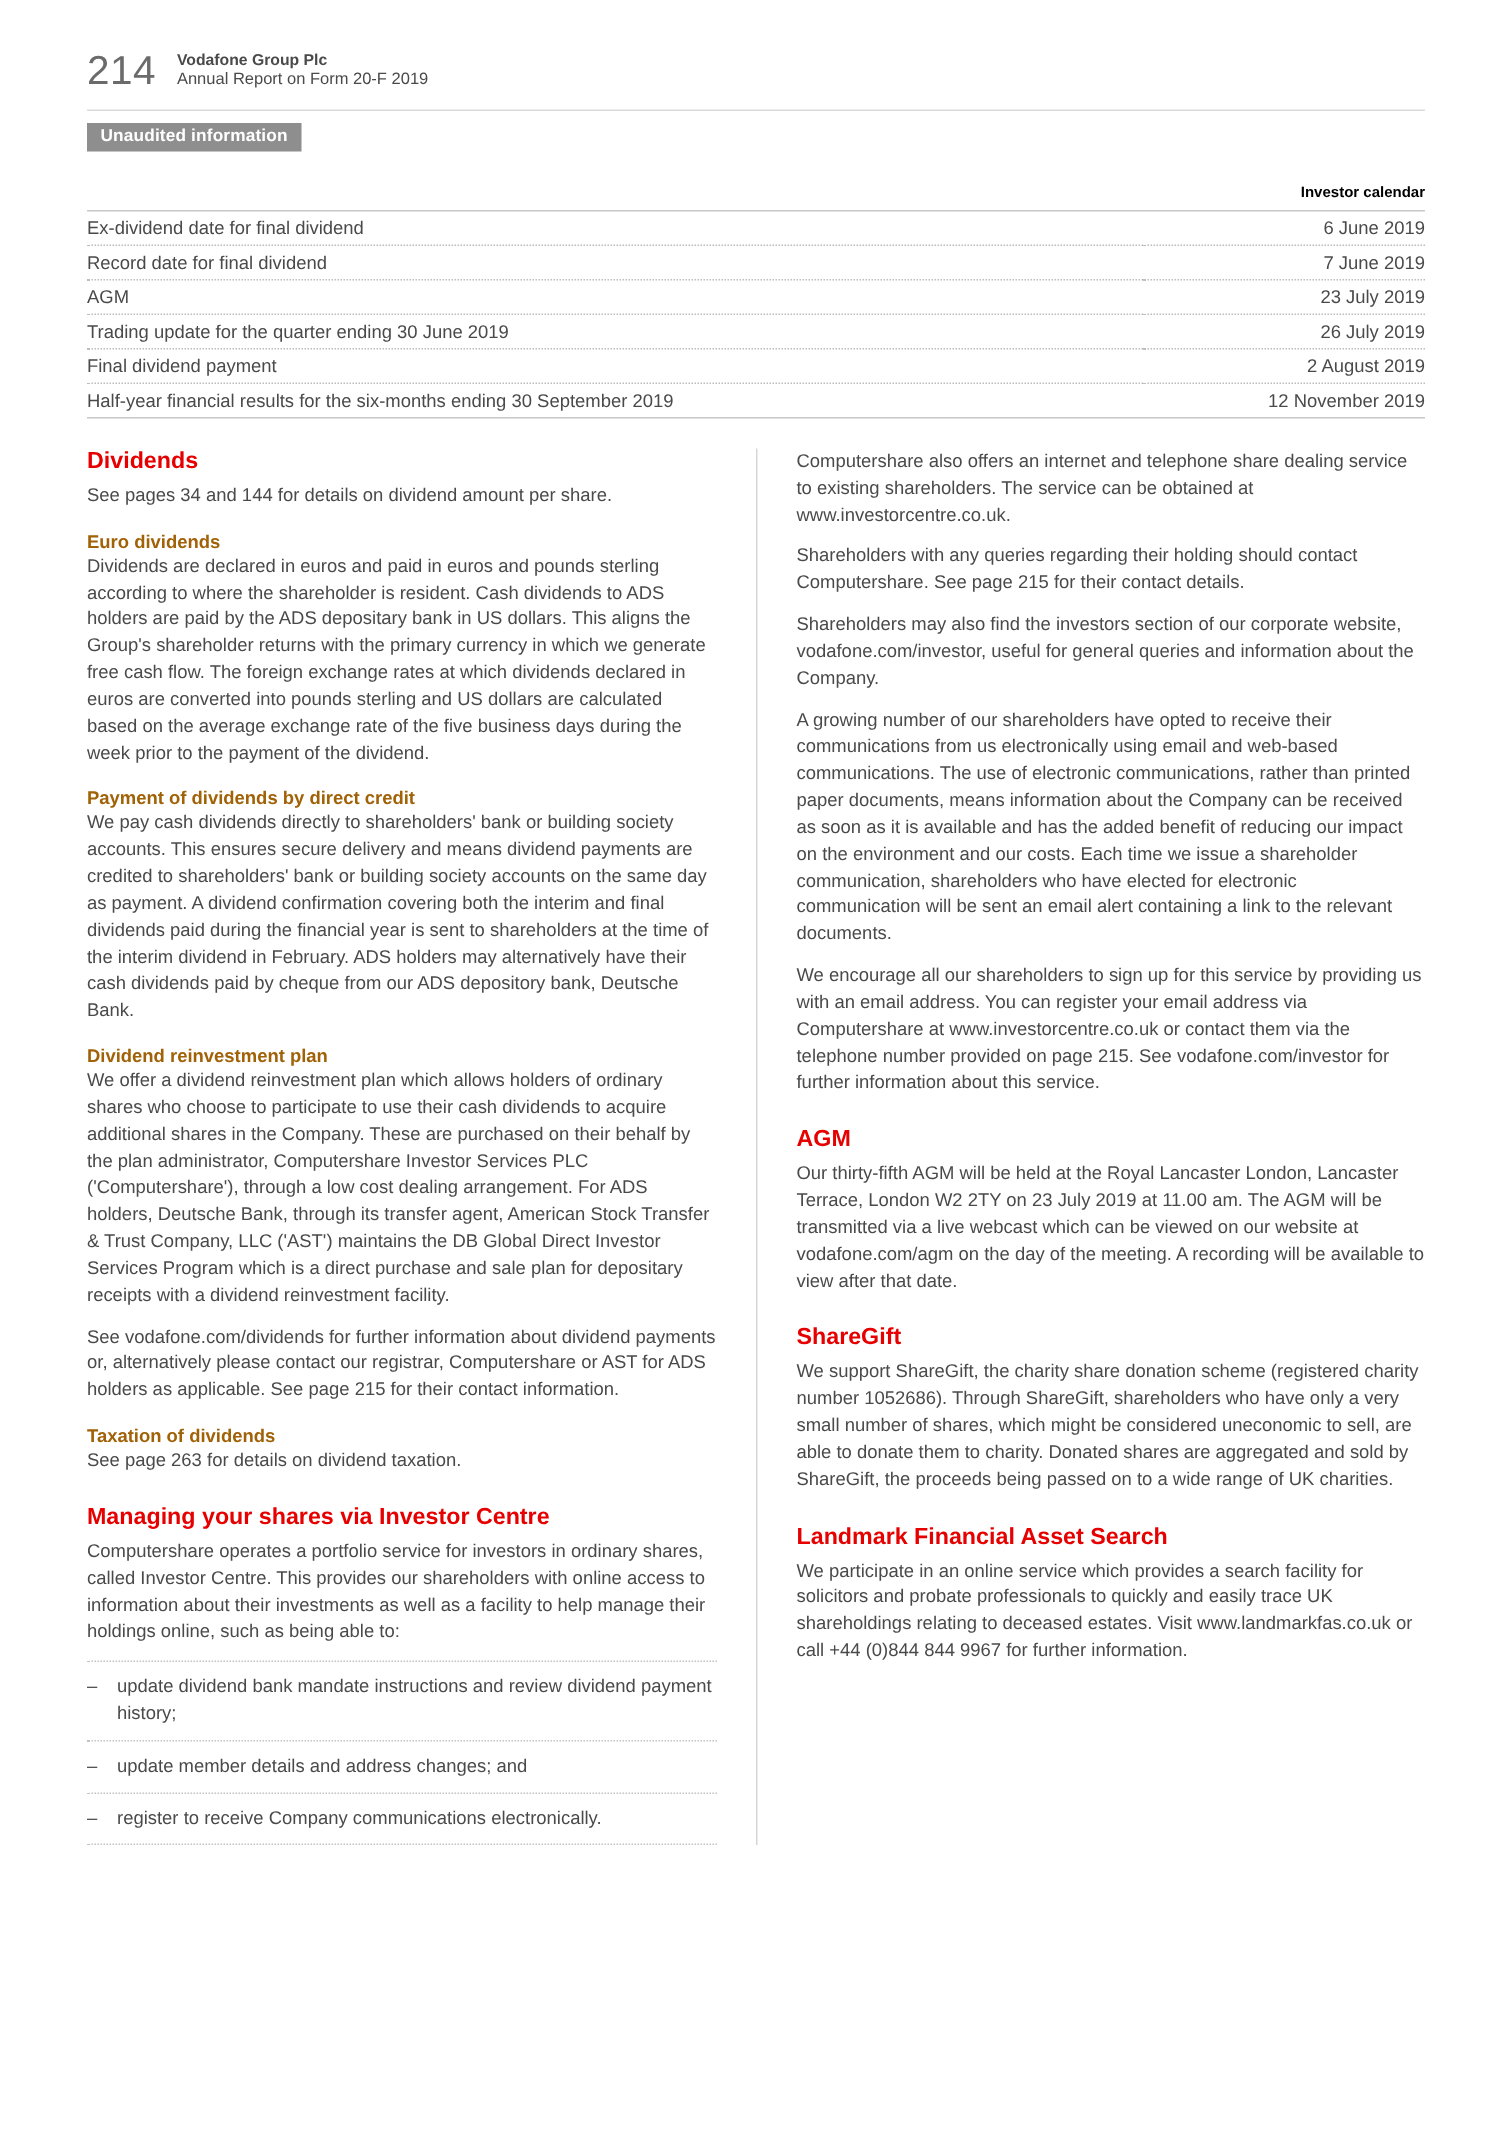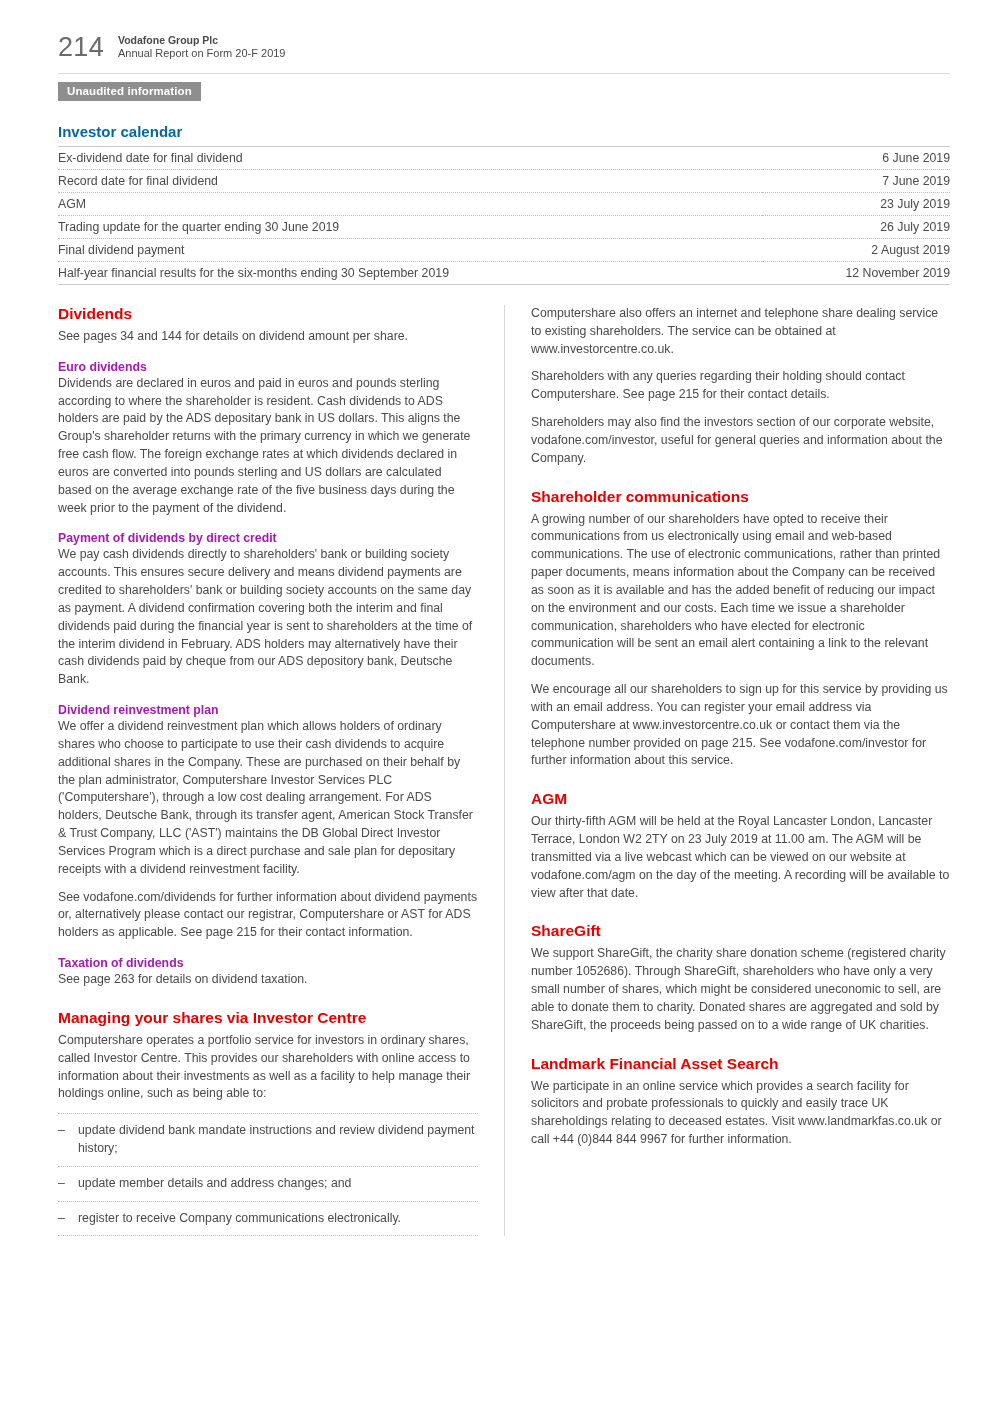--- a/index.html
+++ b/index.html
@@ -63,24 +63,25 @@
     color: #ffffff;
     font-size: 11.5px;
     font-weight: bold;
     padding: 3px 9px 4px 9px;
     margin-top: 8px;
     letter-spacing: 0.1px;
   }
 
   
   h2.section-red {
-    color: #0369a1;
-    font-size: 15px;
+    color: #000000;
+    font-size: 10px;
     font-weight: bold;
     margin: 22px 0 6px 0;
+    text-align: right;
   }
   table.calendar {
     width: 100%;
     border-collapse: collapse;
     font-size: 12.3px;
     color: #4a4a4a;
   }
   table.calendar tr { border-bottom: 1px dotted #bdbdbd; margin-left: 13px; }
   table.calendar tr:first-child { border-top: 1px solid #c8c8c8; }
   table.calendar tr:last-child { border-bottom: 1px solid #c8c8c8; }
@@ -107,21 +108,21 @@
   .col.right { padding-left: 26px; border-left: 1px solid #d6d6d6; }
 
   h3.head-red-lg {
     color: #e60000;
     font-size: 15.5px;
     font-weight: bold;
     margin: 0 0 5px 0;
   }
   h3.head-red-lg.spaced { margin-top: 20px; }
   h4.head-red-sm {
-    color: #a21caf;
+    color: #a16207;
     font-size: 12.3px;
     font-weight: bold;
     margin: 14px 0 1px 0;
   }
   p.body {
     font-size: 12.3px;
     line-height: 1.45;
     color: #4a4a4a;
     margin: 0 0 10px 0;
   }
@@ -227,21 +228,20 @@
           <span>register to receive Company communications electronically.</span>
         </li>
       </ul>
     </div>
 
     <div class="col right">
       <p class="body">Computershare also offers an internet and telephone share dealing service to existing shareholders. The service can be obtained at www.investorcentre.co.uk.</p>
       <p class="body">Shareholders with any queries regarding their holding should contact Computershare. See page 215 for their contact details.</p>
       <p class="body">Shareholders may also find the investors section of our corporate website, vodafone.com/investor, useful for general queries and information about the Company.</p>
 
-      <h3 class="head-red-lg spaced">Shareholder communications</h3>
       <p class="body">A growing number of our shareholders have opted to receive their communications from us electronically using email and web-based communications. The use of electronic communications, rather than printed paper documents, means information about the Company can be received as soon as it is available and has the added benefit of reducing our impact on the environment and our costs. Each time we issue a shareholder communication, shareholders who have elected for electronic communication will be sent an email alert containing a link to the relevant documents.</p>
       <p class="body">We encourage all our shareholders to sign up for this service by providing us with an email address. You can register your email address via Computershare at www.investorcentre.co.uk or contact them via the telephone number provided on page 215. See vodafone.com/investor for further information about this service.</p>
 
       <h3 class="head-red-lg spaced">AGM</h3>
       <p class="body">Our thirty-fifth AGM will be held at the Royal Lancaster London, Lancaster Terrace, London W2 2TY on 23 July 2019 at 11.00 am. The AGM will be transmitted via a live webcast which can be viewed on our website at vodafone.com/agm on the day of the meeting. A recording will be available to view after that date.</p>
 
       <h3 class="head-red-lg spaced">ShareGift</h3>
       <p class="body">We support ShareGift, the charity share donation scheme (registered charity number 1052686). Through ShareGift, shareholders who have only a very small number of shares, which might be considered uneconomic to sell, are able to donate them to charity. Donated shares are aggregated and sold by ShareGift, the proceeds being passed on to a wide range of UK charities.</p>
 
       <h3 class="head-red-lg spaced">Landmark Financial Asset Search</h3>

